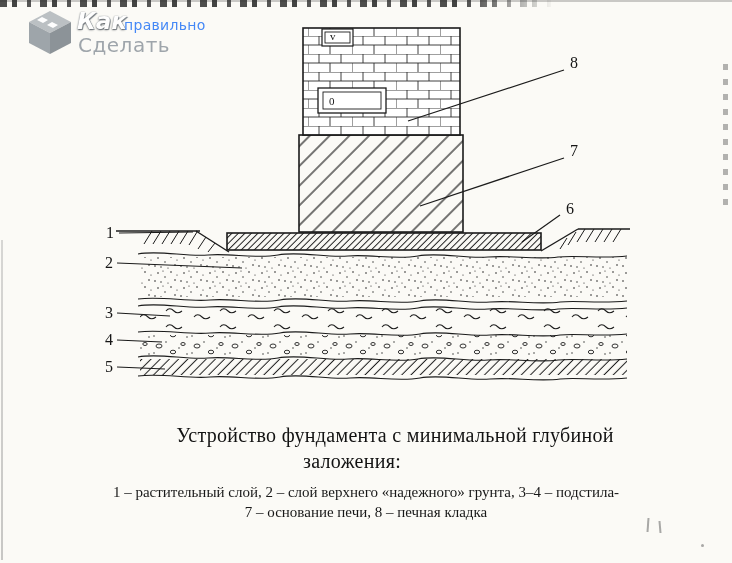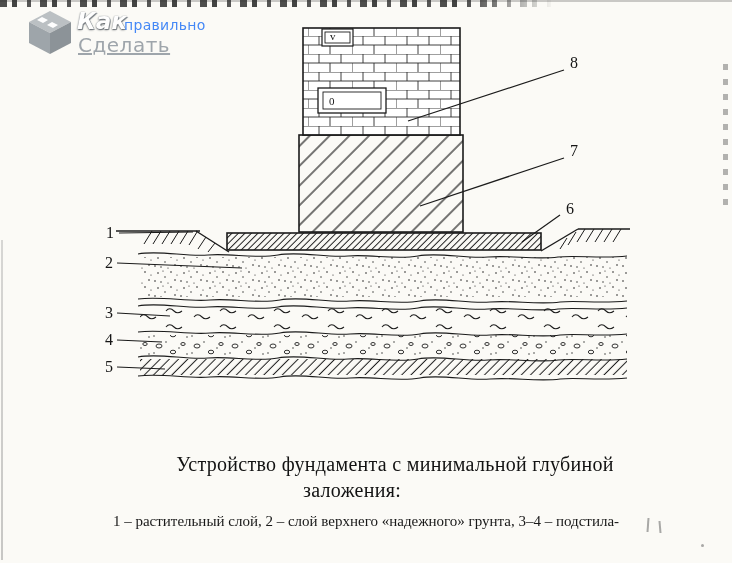--- a/index.html
+++ b/index.html
@@ -33,28 +33,28 @@
   .scan-br .m3{left:58px;top:28px;width:3px;height:3px;border-radius:50%;}
   
   .watermark{position:absolute;left:25px;top:6px;width:210px;height:58px;opacity:.95;
     font-family:"DejaVu Sans",sans-serif;}
   .wm-cube{position:absolute;left:0;top:2px;}
   .wm-kak{
     position:absolute;left:52px;top:2px;font-size:23px;font-weight:bold;font-style:italic;
     color:#ffffff;text-shadow:0 1px 2px rgba(90,95,100,.95),0 0 1px #7c8287,1px 1px 0 #9aa0a5;
   }
   .wm-pravilno{position:absolute;left:99px;top:11px;font-size:14px;color:#3b82f6;letter-spacing:.3px;}
-  .wm-sdelat{position:absolute;left:53px;top:27px;font-size:20px;color:#9aa1a7;letter-spacing:.5px;text-decoration:underline;}
+  .wm-sdelat{position:absolute;left:53px;top:27px;font-size:20px;color:#9aa1a7;letter-spacing:.5px;}
   
   .diagram{position:absolute;left:0;top:0;}
   .diagram text{font-family:"Liberation Serif",serif;font-size:16px;fill:#151515;}
   .diagram text.doorlbl{font-size:11px;}
   
   .caption{position:absolute;left:0;top:424px;width:732px;color:#121212;}
-  .cap-t1{font-size:20px;text-align:center;padding-left:58px;letter-spacing:.3px;margin-top:29px;}
+  .cap-t1{font-size:20px;text-align:center;padding-left:58px;letter-spacing:.3px;}
   .cap-t2{font-size:20px;text-align:left;padding-left:303px;margin-top:3px;letter-spacing:.3px;}
   .legend{margin-top:9px;font-size:15px;line-height:1.34;text-align:center;color:#181818;}
 </style>
 </head>
 <body>
 
 <div class="page">
 
   <div class="scan-top"></div>
   <div class="scan-top2"></div>
@@ -204,16 +204,17 @@
       <text x="574" y="156">7</text>
       <text x="570" y="214">6</text>
     </g>
   </svg>
 
   <div class="caption">
     <div class="cap-t1">Устройство фундамента с минимальной глубиной</div>
     <div class="cap-t2">заложения:</div>
     <div class="legend">
       <div>1 – растительный слой, 2 – слой верхнего «надежного» грунта, 3–4 – подстила-</div>
+      <div>7 – основание печи, 8 – печная кладка</div>
     </div>
   </div>
 
 </div>
 
 </body></html>

